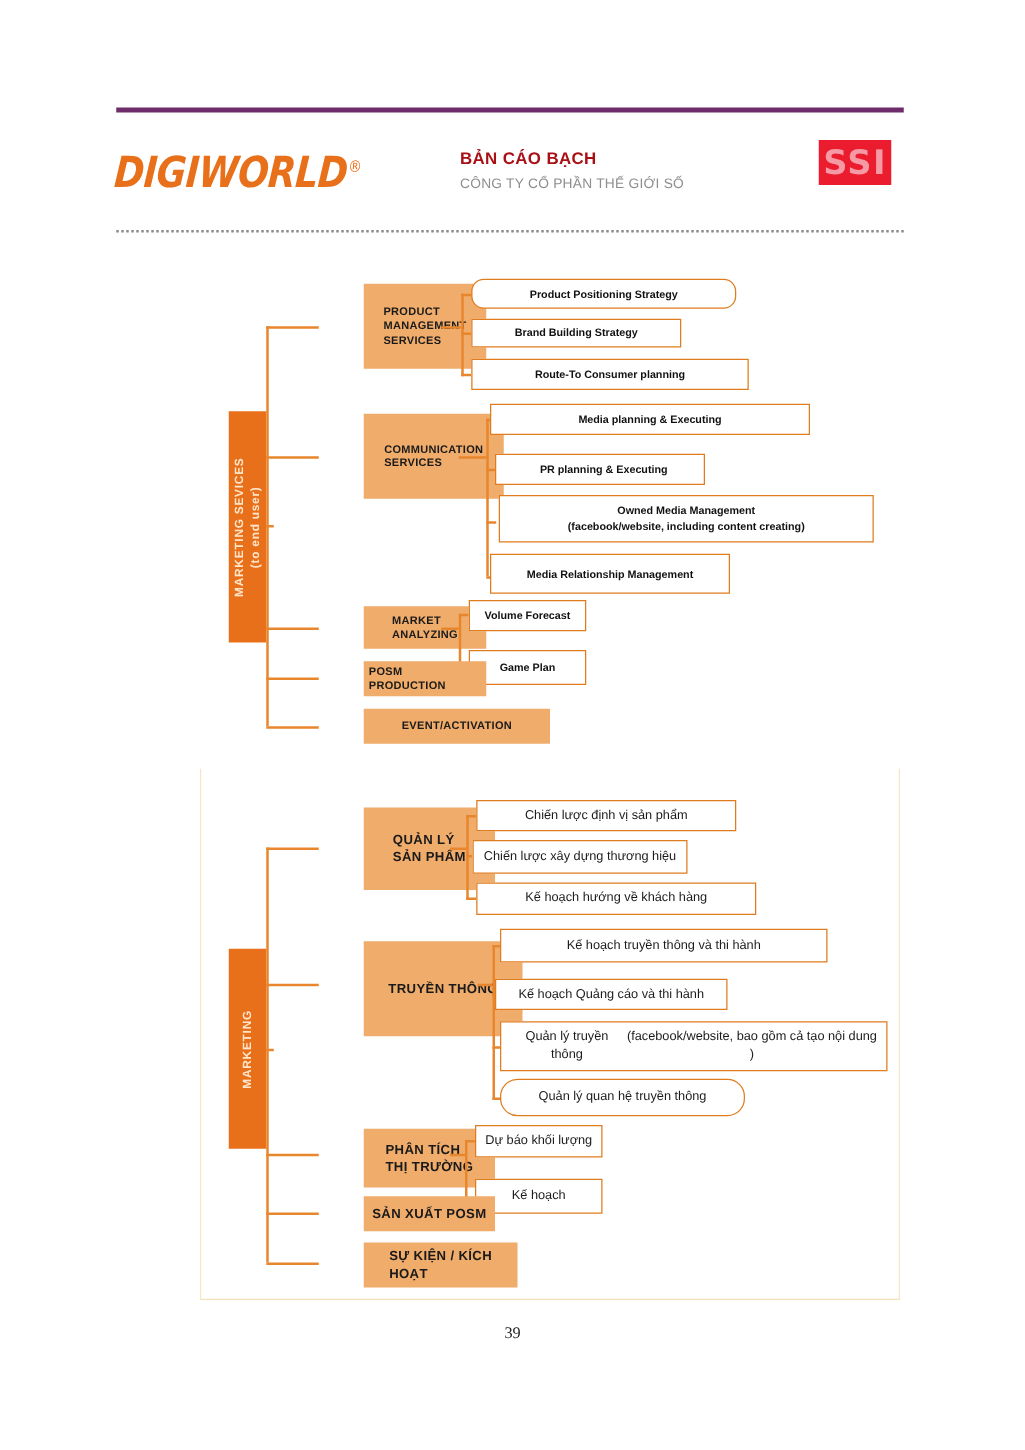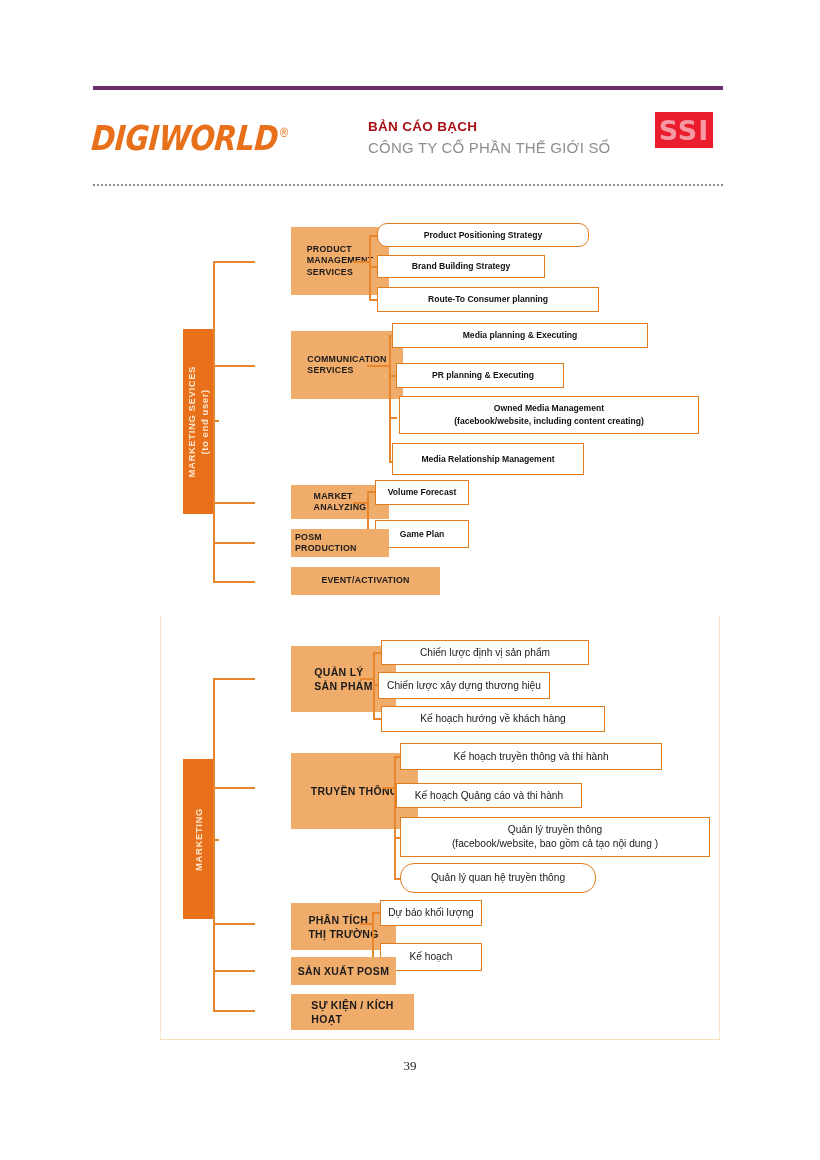--- a/index.html
+++ b/index.html
@@ -60,21 +60,21 @@
   }
   #header-title-main {
     font-size: 13.5px;
     font-weight: 700;
     color: #A91016;
     letter-spacing: 0.3px;
     line-height: 19px;
     white-space: nowrap;
   }
   #header-title-sub {
-    font-size: 15px;
+    font-size: 11px;
     font-weight: 400;
     color: #8E8E8E;
     letter-spacing: 0.2px;
     line-height: 19px;
     margin-top: 2px;
     white-space: nowrap;
   }
   #logo-ssi {
     position: absolute;
     left: 562px; top: 8px;
@@ -370,21 +370,21 @@
     <div class="conn-h" style="left:394px; top:175px; width:8px;"></div>
     <div class="conn-h" style="left:394px; top:217px; width:8px;"></div>
     <div class="conn-h" style="left:394px; top:258px; width:8px;"></div>
 
     <div class="node-leaf vi" style="left:400px; top:123px; width:262px; height:27px;">
       <span>Kế hoạch truyền thông và thi hành</span>
     </div>
     <div class="node-leaf vi" style="left:396px; top:163px; width:186px; height:25px;">
       <span>Kế hoạch Quảng cáo và thi hành</span>
     </div>
-    <div class="node-leaf vi" style="left:400px; top:197px; width:310px; height:40px; flex-direction:column; justify-content:center;">
+    <div class="node-leaf vi" style="left:400px; top:197px; width:310px; height:40px; flex-direction:row; justify-content:center;">
       <span>Quản lý truyền thông</span>
       <span>(facebook/website, bao gồm cả tạo nội dung )</span>
     </div>
     <div class="node-leaf vi" style="left:400px; top:243px; width:196px; height:30px;border-radius:14px;">
       <span>Quản lý quan hệ truyền thông</span>
     </div>
 
     <div class="node-mid vi" style="left:255px; top:283px; width:105px; height:47px;">
       <div>
         <span>PHÂN TÍCH</span><br>

